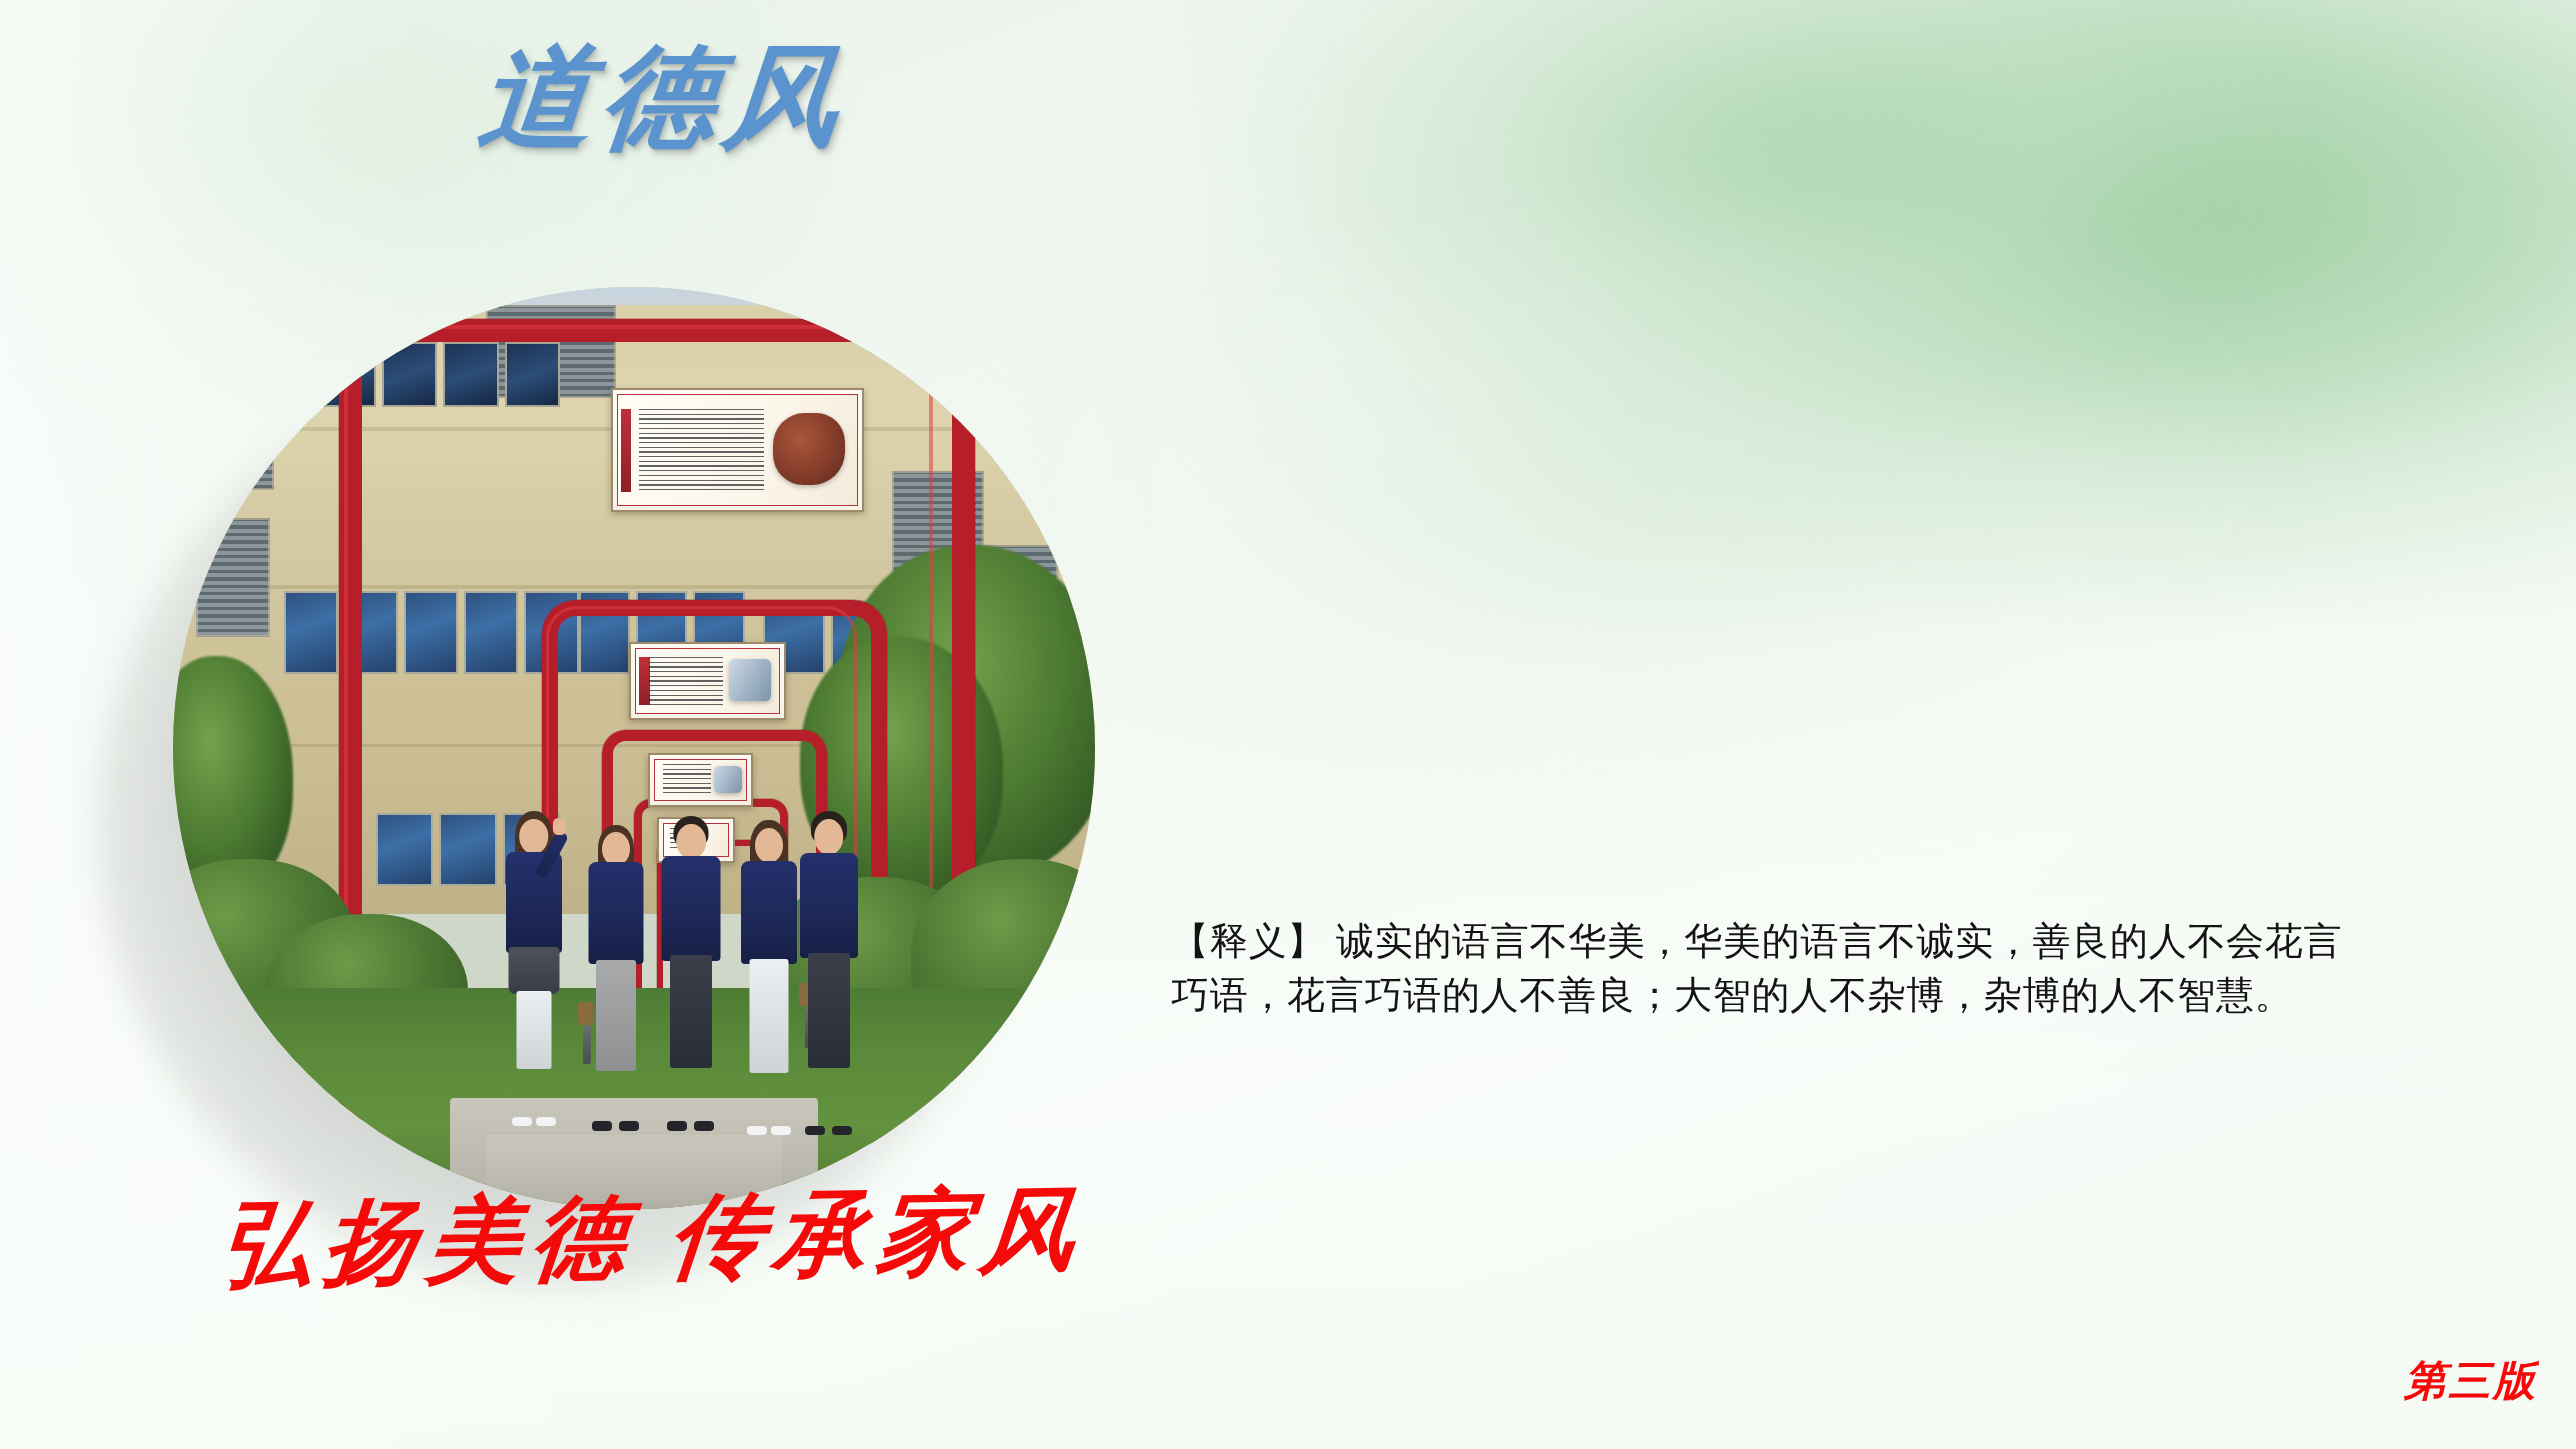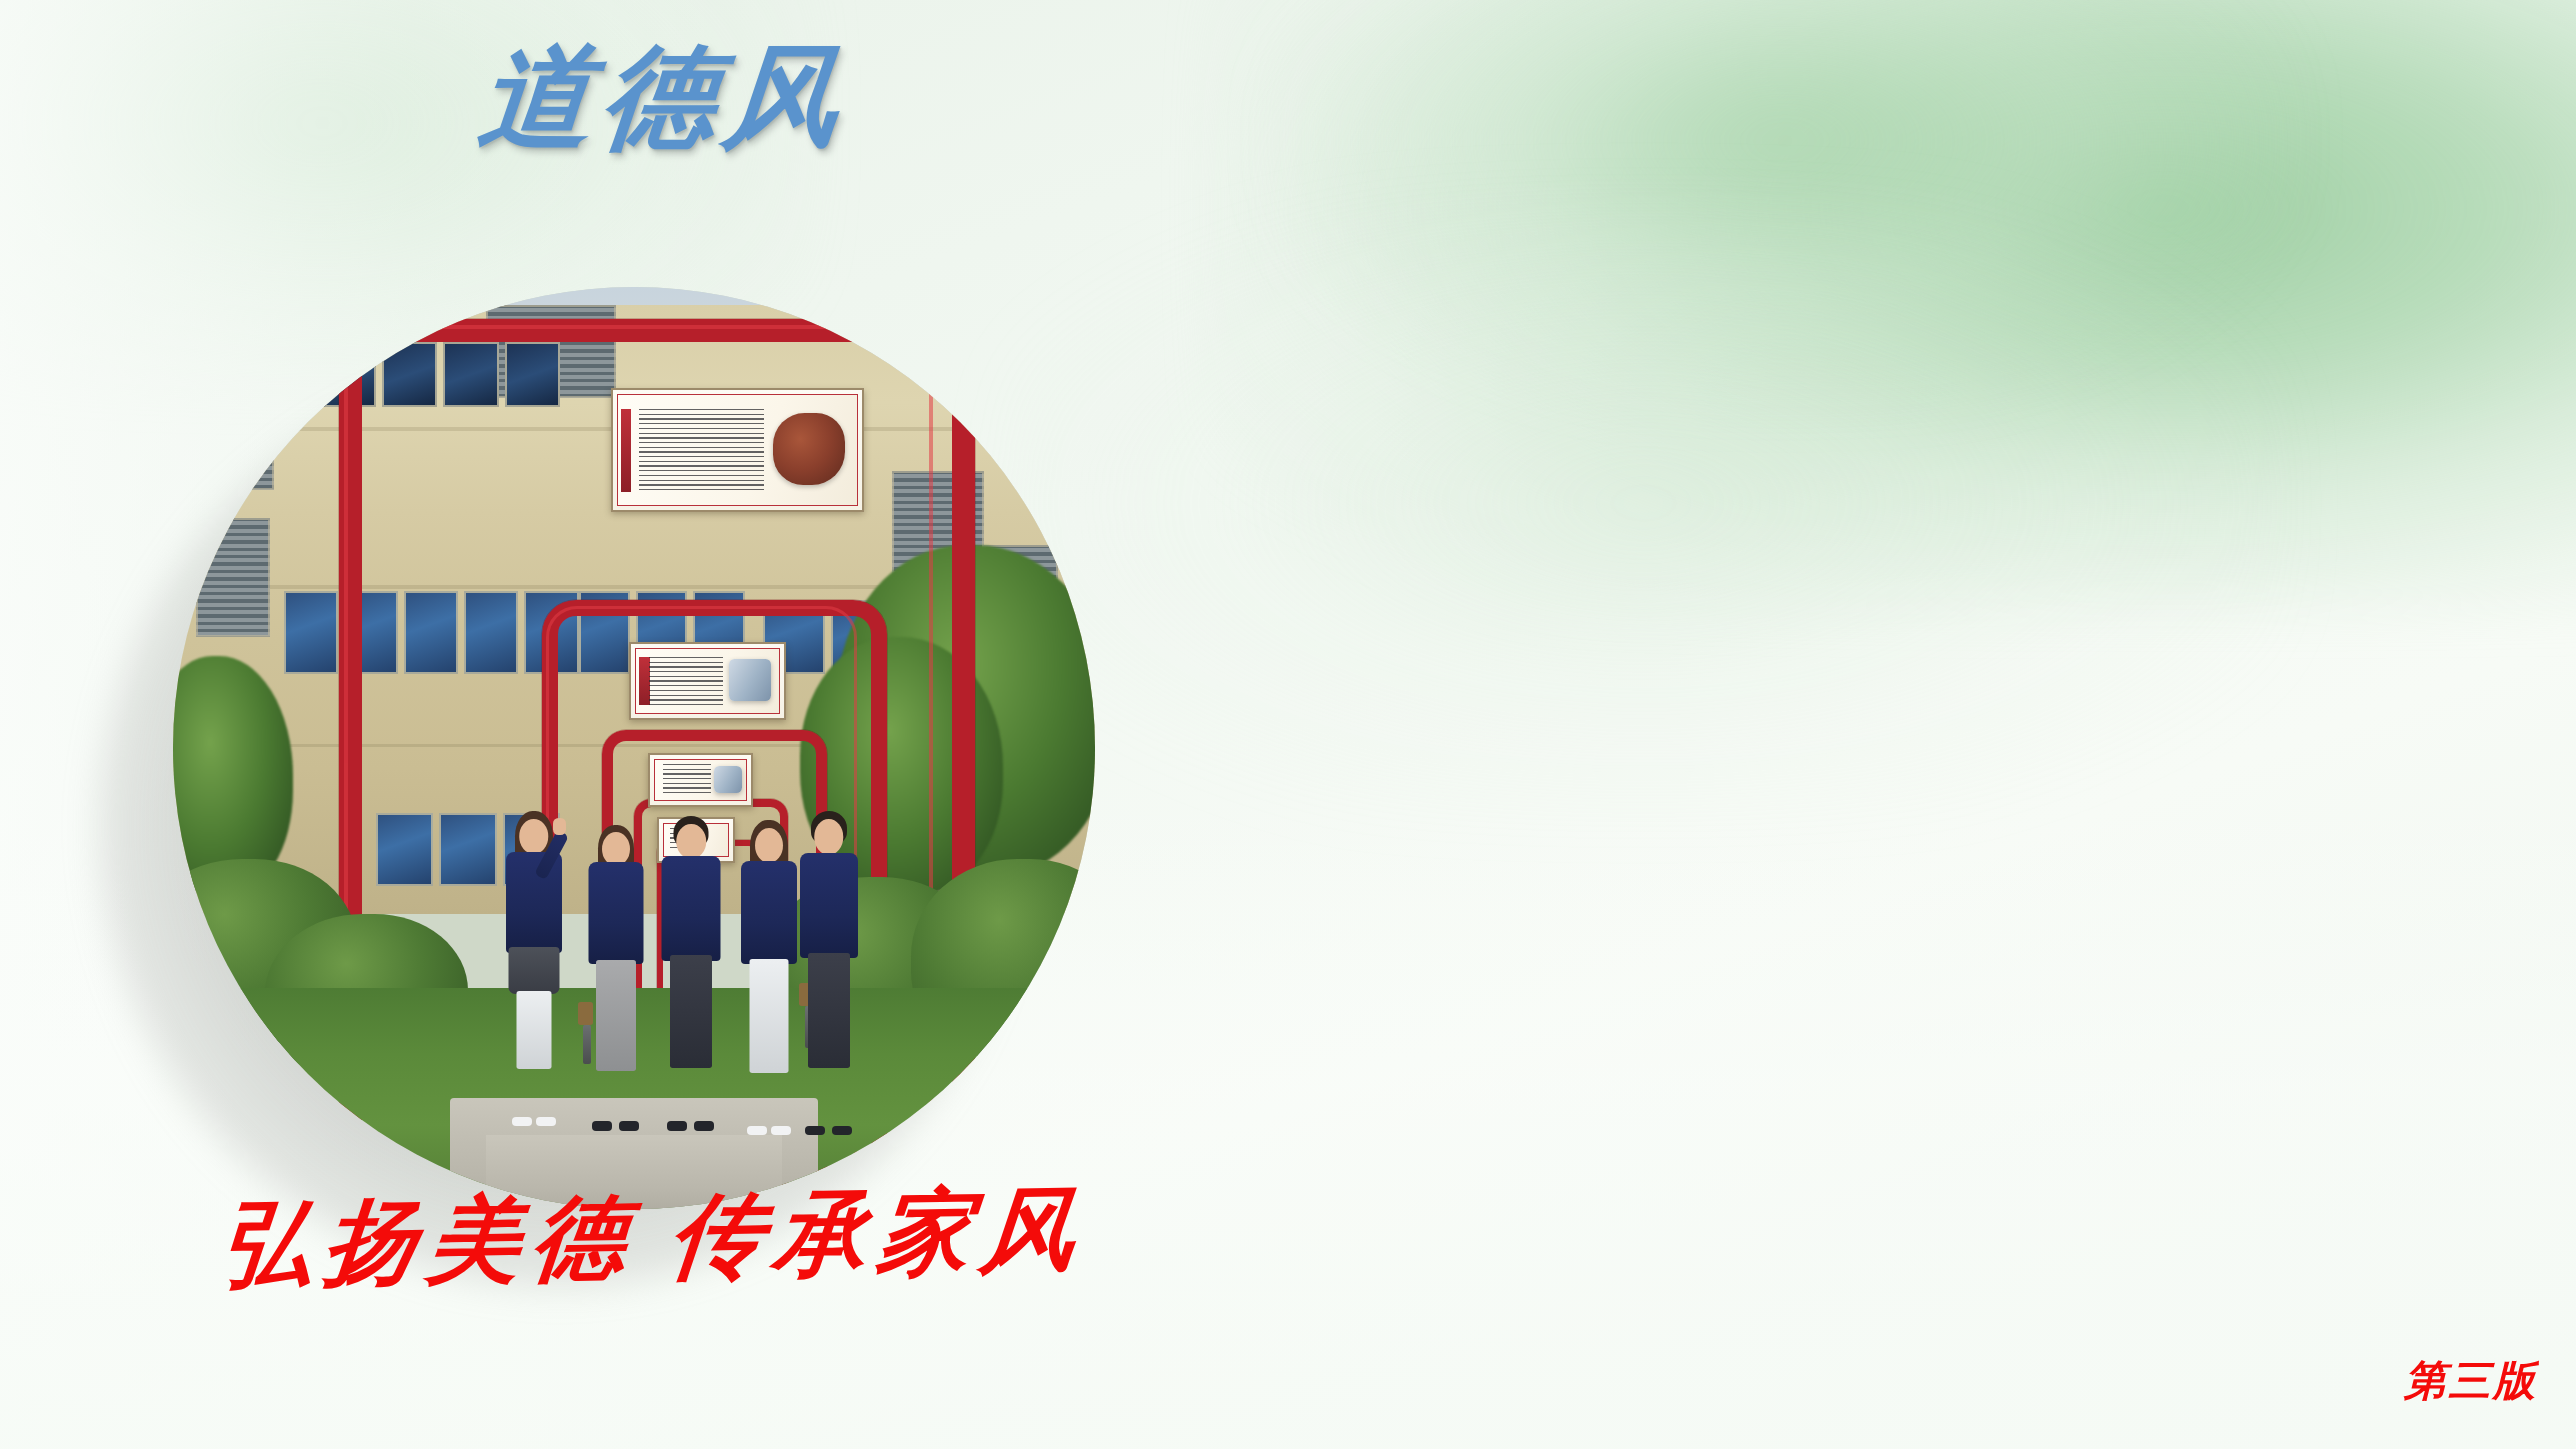--- a/index.html
+++ b/index.html
@@ -555,20 +555,22 @@
         <div class="p-shoe dark" style="left:5.4px;"></div>
         <div class="p-shoe dark" style="left:32px;"></div>
       </div>
 
     </div>
   </div>
 
 
 
   <div id="meaning-block">
+    <div class="meaning-line">【释义】 诚实的语言不华美，华美的语言不诚实，善良的人不会花言</div>
+    <div class="meaning-line">巧语，花言巧语的人不善良；大智的人不杂博，杂博的人不智慧。</div>
   </div>
 
   <div id="slogan">弘扬美德  传承家风</div>
 
   <div id="page-marker">第三版</div>
 
 </div>
 
 
 </body></html>

